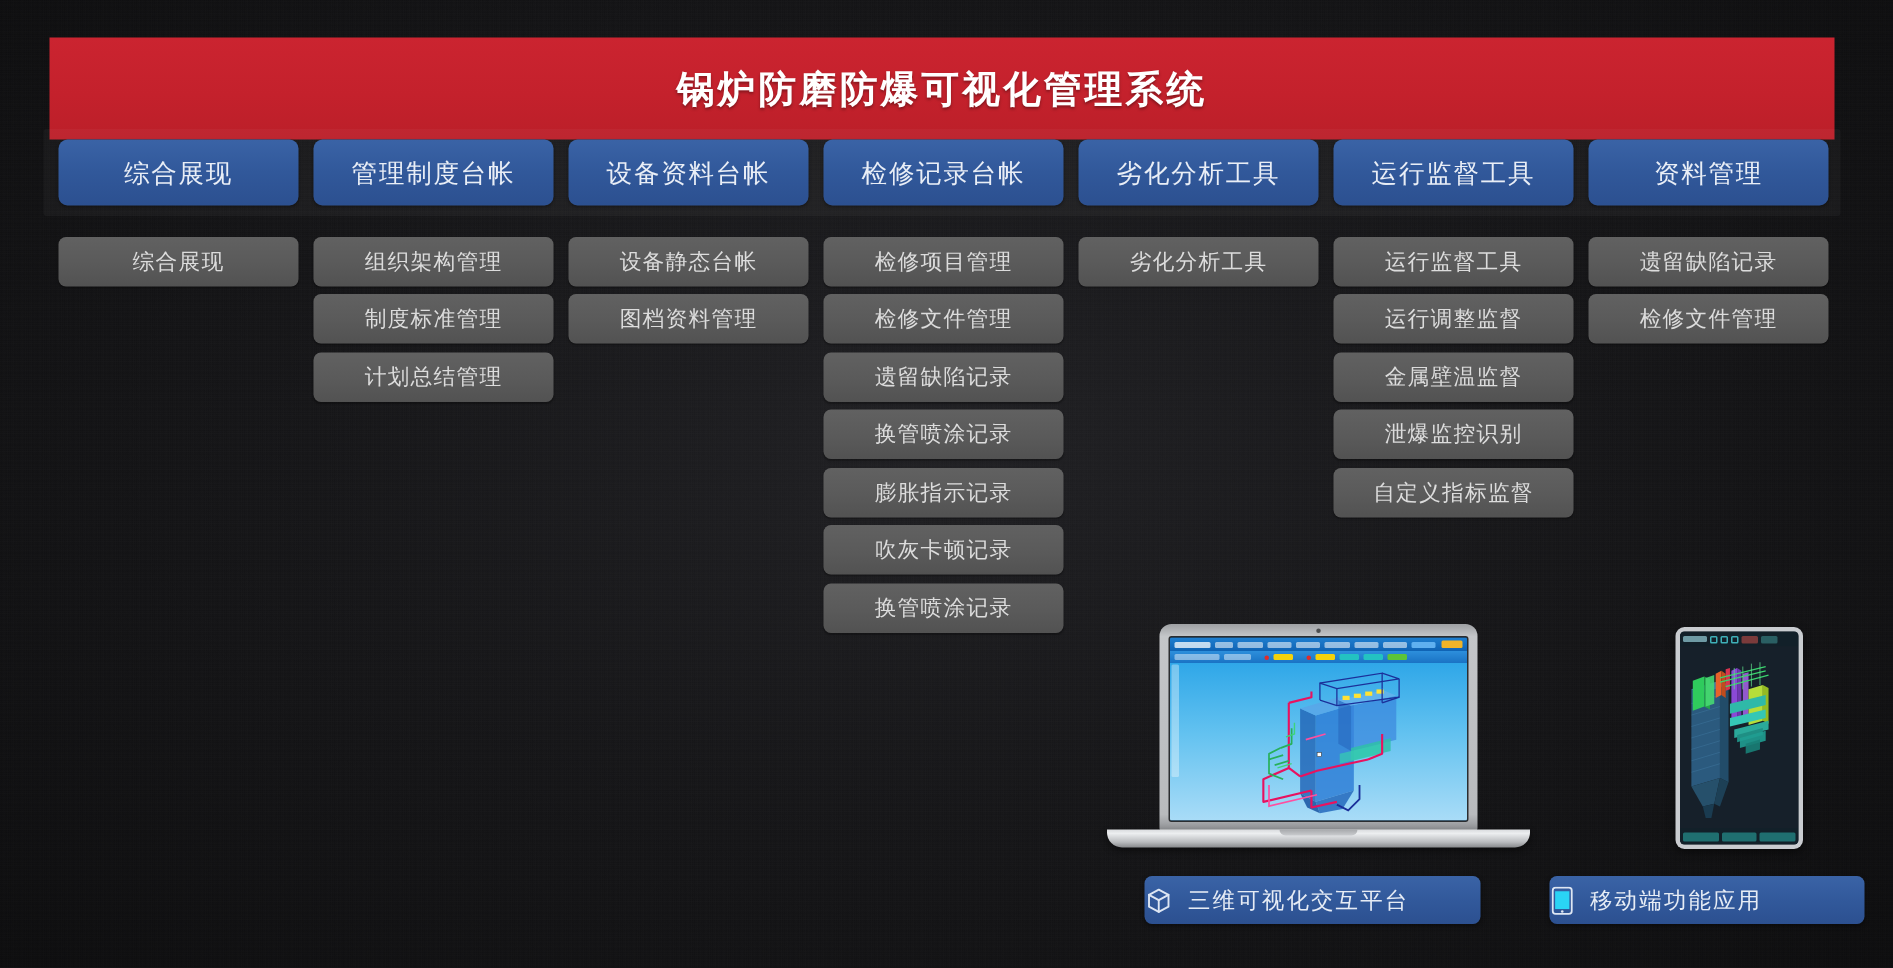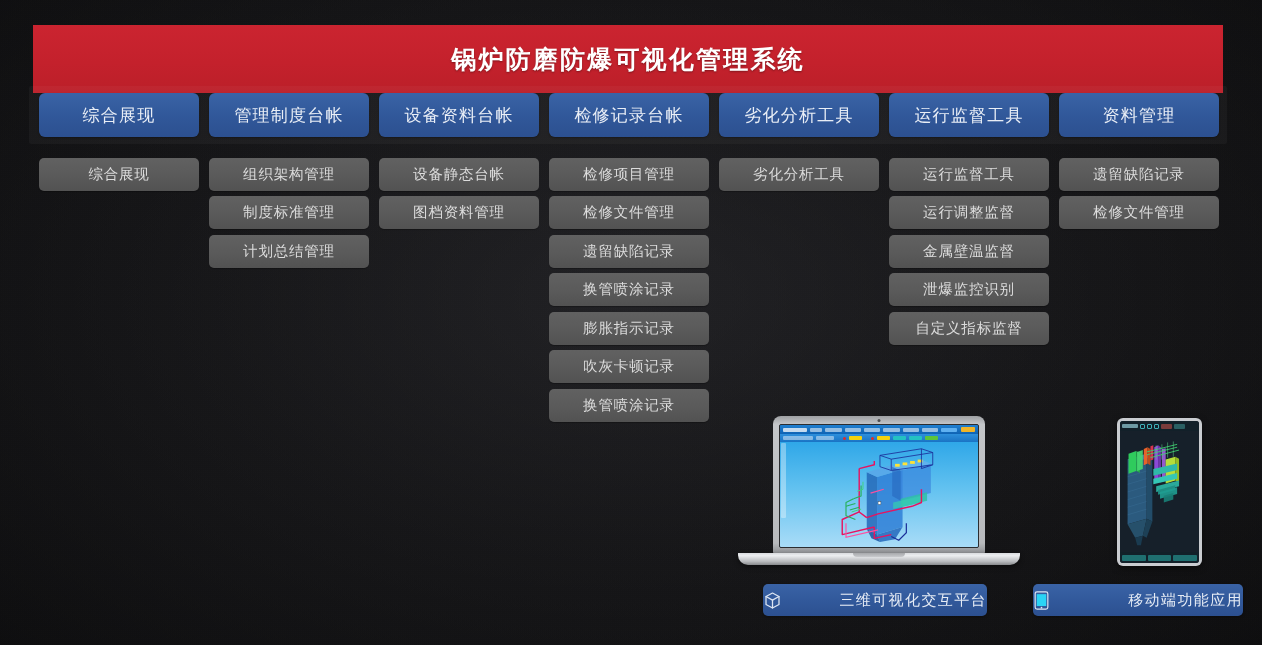--- a/index.html
+++ b/index.html
@@ -212,21 +212,21 @@
   .ph-bb { flex: 1; height: 6px; background: #1f6f70; border-radius: 1px; }
 
   
   .action-button {
     position: absolute;
     height: 32px;
     background: linear-gradient(180deg, #3a63a6 0%, #31589a 55%, #2c5090 100%);
     border-radius: 5px;
     display: flex;
     align-items: center;
-    justify-content: space-between;
+    justify-content: flex-start;
     gap: 10px;
     color: #e6ecf5;
     font-size: 15px;
     letter-spacing: 1.4px;
     cursor: pointer;
     box-shadow: 0 1px 3px rgba(0,0,0,0.38);
   }
   #btn-3d-platform { left: 763px; top: 584px; width: 224px; }
   #btn-mobile-app  { left: 1033px; top: 584px; width: 210px; }
   .action-icon { display: flex; align-items: center; justify-content: center; }

